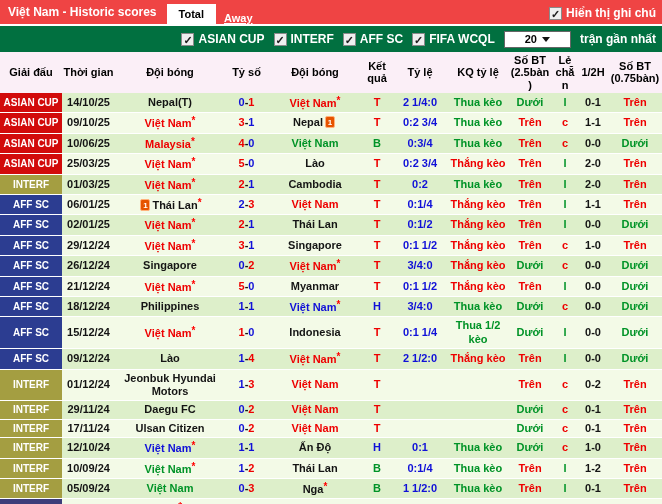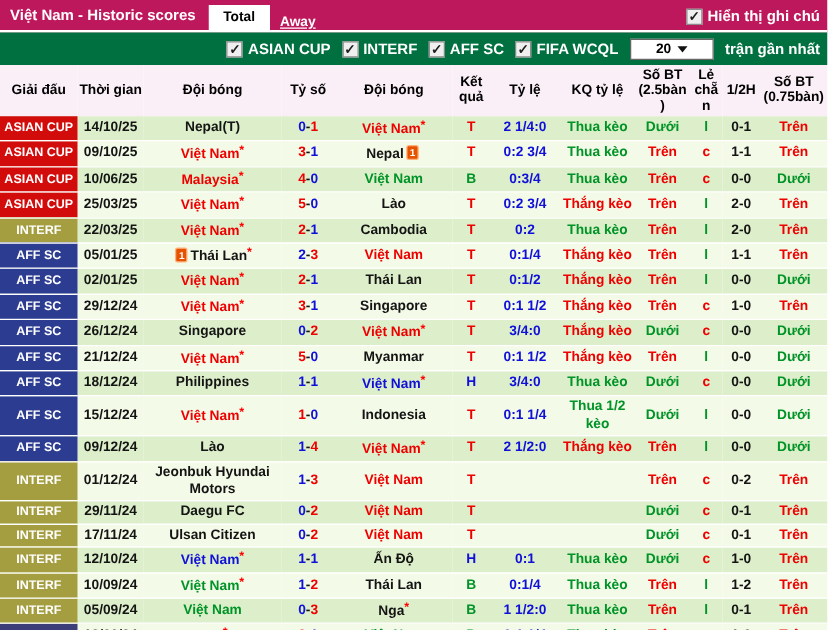--- a/index.html
+++ b/index.html
@@ -1,19 +1,19 @@
 <!DOCTYPE html>
 <html><head>
 <meta charset="utf-8">
 <style>
   html,body{margin:0;padding:0;background:#fff;width:662px;font-family:"Liberation Sans",sans-serif;}
   *{box-sizing:border-box;}
 
   
-  .topbar{background:#be185d;height:26px;display:flex;align-items:flex-end;border-bottom:2px solid #fff;}
+  .topbar{background:#ef4444;height:26px;display:flex;align-items:flex-end;border-bottom:2px solid #fff;}
   .topbar .title{color:#fff;font-weight:bold;font-size:12px;padding:0 10px 5px 8px;white-space:nowrap;}
   .tab{font-size:11px;font-weight:bold;padding:4px 12px 4px 12px;cursor:pointer;}
   .tab.active{background:#fff;color:#000;}
   .tab.inactive{color:#fff;text-decoration:underline;padding:4px 8px 0 8px;}
   .topbar .spacer{flex:1;}
   .note-toggle{color:#fff;font-weight:bold;font-size:12px;display:flex;align-items:center;padding:0 6px 4px 0;white-space:nowrap;}
 
   
   .cb{display:inline-block;width:13px;height:13px;background:#efefef;border:1px solid #8a8a8a;
       color:#1d1d1d;font-size:11px;line-height:12px;text-align:center;margin-right:4px;flex:0 0 auto;}
@@ -172,35 +172,35 @@
         <td><span class="c-red">T</span></td>
         <td><span class="c-blue">0:2 3/4</span></td>
         <td><span class="c-red">Thắng kèo</span></td>
         <td><span class="c-red">Trên</span></td>
         <td><span class="c-green">l</span></td>
         <td>2-0</td>
         <td><span class="c-red">Trên</span></td>
       </tr>
       <tr class="stripe-a">
         <td class="comp comp-interf">INTERF</td>
-        <td>22/03/25</td>
+        <td>01/03/25</td>
         <td><span class="c-red">Việt Nam</span><span class="star">*</span></td>
         <td><span class="c-red">2</span><span class="dash">-</span><span class="c-blue">1</span></td>
         <td><span class="c-black">Cambodia</span></td>
         <td><span class="c-red">T</span></td>
         <td><span class="c-blue">0:2</span></td>
         <td><span class="c-green">Thua kèo</span></td>
         <td><span class="c-red">Trên</span></td>
         <td><span class="c-green">l</span></td>
         <td>2-0</td>
         <td><span class="c-red">Trên</span></td>
       </tr>
       <tr class="stripe-b">
         <td class="comp comp-affsc">AFF SC</td>
-        <td>05/01/25</td>
+        <td>06/01/25</td>
         <td><span class="card">1</span><span class="c-black">Thái Lan</span><span class="star">*</span></td>
         <td><span class="c-blue">2</span><span class="dash">-</span><span class="c-red">3</span></td>
         <td><span class="c-red">Việt Nam</span></td>
         <td><span class="c-red">T</span></td>
         <td><span class="c-blue">0:1/4</span></td>
         <td><span class="c-red">Thắng kèo</span></td>
         <td><span class="c-red">Trên</span></td>
         <td><span class="c-green">l</span></td>
         <td>1-1</td>
         <td><span class="c-red">Trên</span></td>

